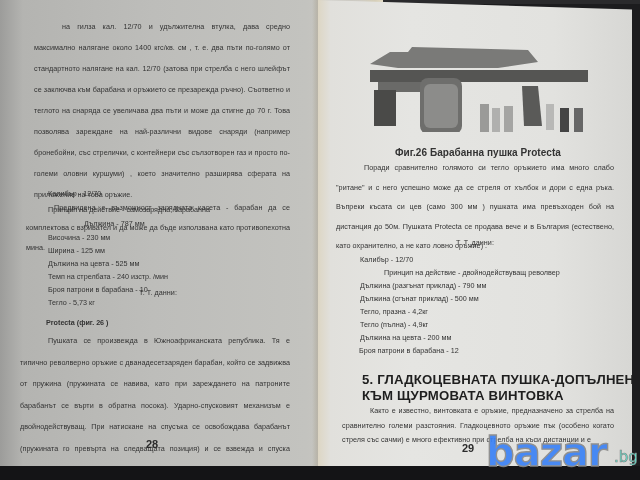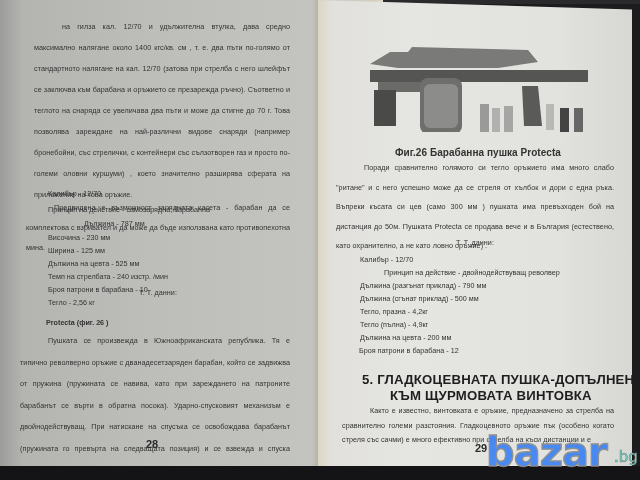--- a/index.html
+++ b/index.html
@@ -41,21 +41,21 @@
     <div class="txt center" style="left:26px;top:282px;width:264px;">Т. Т. данни:</div>
 
     <div class="list-line" style="left:48px;top:189px;">Калибър - 12/70</div>
     <div class="list-line" style="left:48px;top:205px;">Принцип на действие - самозарядна, барабанна</div>
     <div class="list-line" style="left:48px;top:219px;margin-left:36px;">Дължина - 787 мм</div>
     <div class="list-line" style="left:48px;top:233px;">Височина - 230 мм</div>
     <div class="list-line" style="left:48px;top:246px;">Ширина - 125 мм</div>
     <div class="list-line" style="left:48px;top:259px;">Дължина на цевта - 525 мм</div>
     <div class="list-line" style="left:48px;top:272px;">Темп на стрелбата - 240 изстр. /мин</div>
     <div class="list-line" style="left:48px;top:285px;">Броя патрони в барабана - 10</div>
-    <div class="list-line" style="left:48px;top:298px;">Тегло - 2,56 кг</div>
+    <div class="list-line" style="left:48px;top:298px;">Тегло - 5,73 кг</div>
 
     <div class="list-line bold" style="left:46px;top:318px;">Protecta (фиг. 26 )</div>
     <div class="txt para indent" style="left:20px;top:330px;width:270px;line-height:21.5px;">Пушката се произвежда в Южноафриканската република. Тя е типично револверно оръжие с дванадесетзаряден барабан, който се задвижва от пружина (пружината се навива, като при зареждането на патроните барабанът се върти в обратна посока). Ударно-спусковият механизъм е двойнодействуващ. При натискане на спусъка се освобождава барабанът (пружината го превърта на следващата позиция) и се взвежда и спуска чукчето. След изстрел специална щанга, задвижвана от барутните газове, изхвърля празната гилза от предходното гнездо на барабана.</div>
 
     <div class="pageno" style="left:146px;top:438px;">28</div>
   </div>
 
   <div class="gutter"></div>
 
   <div class="page page-right">
@@ -89,24 +89,24 @@
     <div class="list-line" style="left:42px;top:255px;">Калибър - 12/70</div>
     <div class="list-line" style="left:42px;top:268px;margin-left:24px;">Принцип на действие - двойнодействуващ револвер</div>
     <div class="list-line" style="left:42px;top:281px;">Дължина (разгънат приклад)   - 790 мм</div>
     <div class="list-line" style="left:42px;top:294px;">Дължина (сгънат приклад)  - 500 мм</div>
     <div class="list-line" style="left:42px;top:307px;">Тегло, празна - 4,2кг</div>
     <div class="list-line" style="left:42px;top:320px;">Тегло (пълна)  - 4,9кг</div>
     <div class="list-line" style="left:42px;top:333px;">Дължина на цевта - 200 мм</div>
     <div class="list-line" style="left:41px;top:346px;">Броя патрони в барабана - 12</div>
 
     <div class="heading" style="left:44px;top:372px;white-space:nowrap;">5. ГЛАДКОЦЕВНАТА ПУШКА-ДОПЪЛНЕНИЕ</div>
-    <div class="heading" style="left:44px;top:388px;white-space:nowrap;margin-left:28px;">КЪМ ЩУРМОВАТА ВИНТОВКА</div>
+    <div class="heading" style="left:44px;top:388px;white-space:nowrap;">КЪМ ЩУРМОВАТА ВИНТОВКА</div>
     <div class="txt para indent" style="left:24px;top:404px;width:272px;line-height:14.5px;">Както е известно, винтовката е оръжие, предназначено за стрелба на сравнително големи разстояния. Гладкоцевното оръжие пък (особено когато стреля със сачми) е много ефективно при стрелба на къси дистанции и е</div>
 
-    <div class="pageno" style="left:157px;top:442px;">29</div>
+    <div class="pageno" style="left:144px;top:442px;">29</div>
   </div>
 
   <div class="bottom-dark"></div>
 
   <div class="watermark">
     <span class="wm-text">bazar</span>
     <span class="wm-tld">.bg</span>
   </div>
 </div>
 

